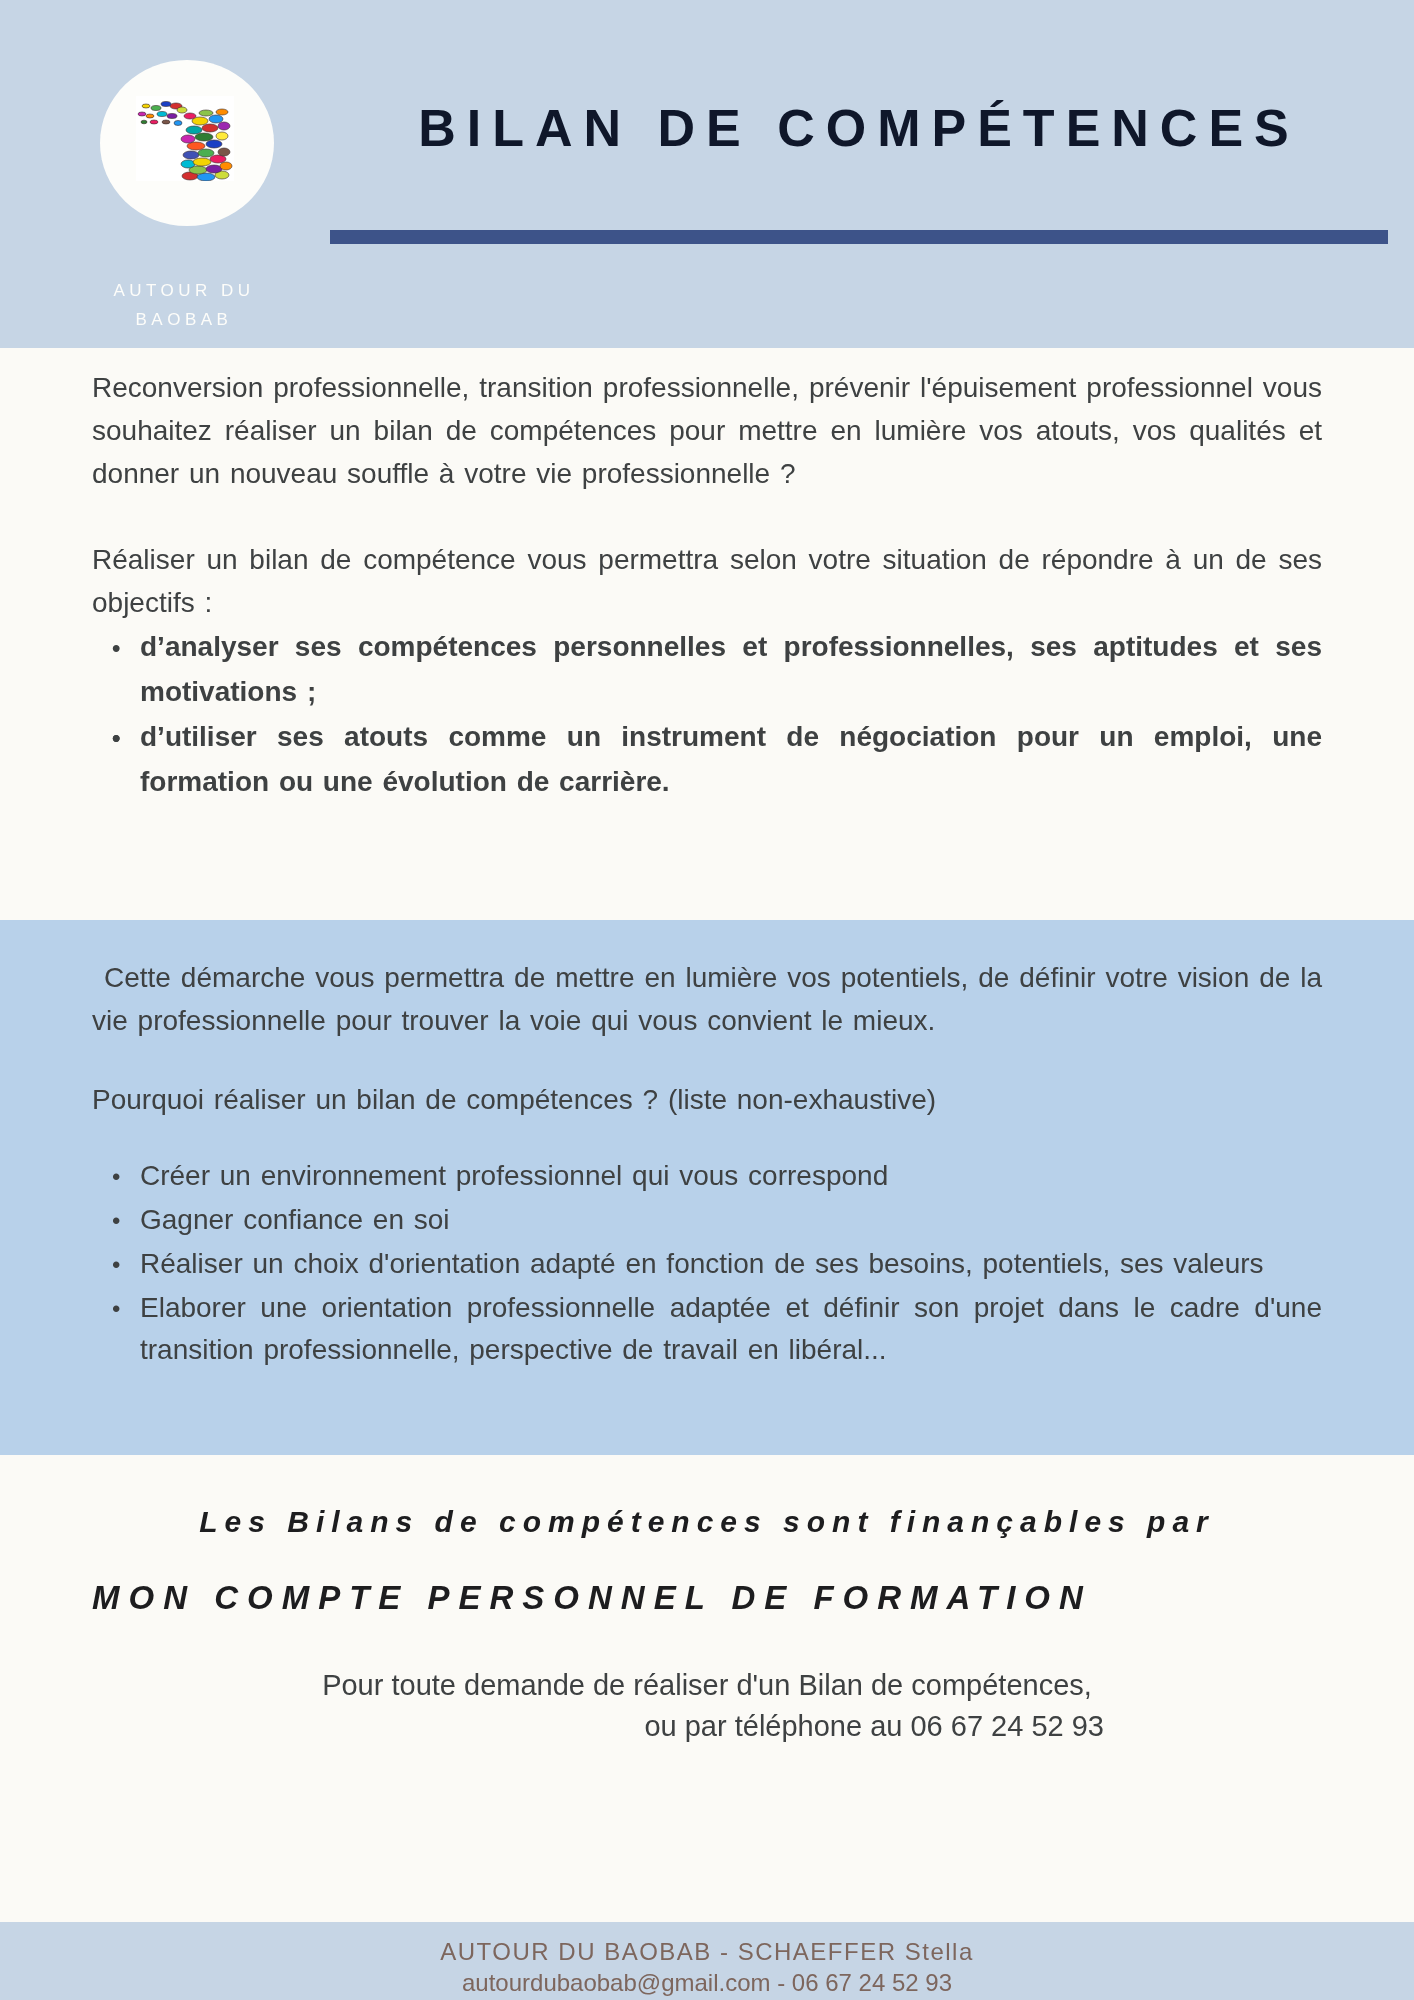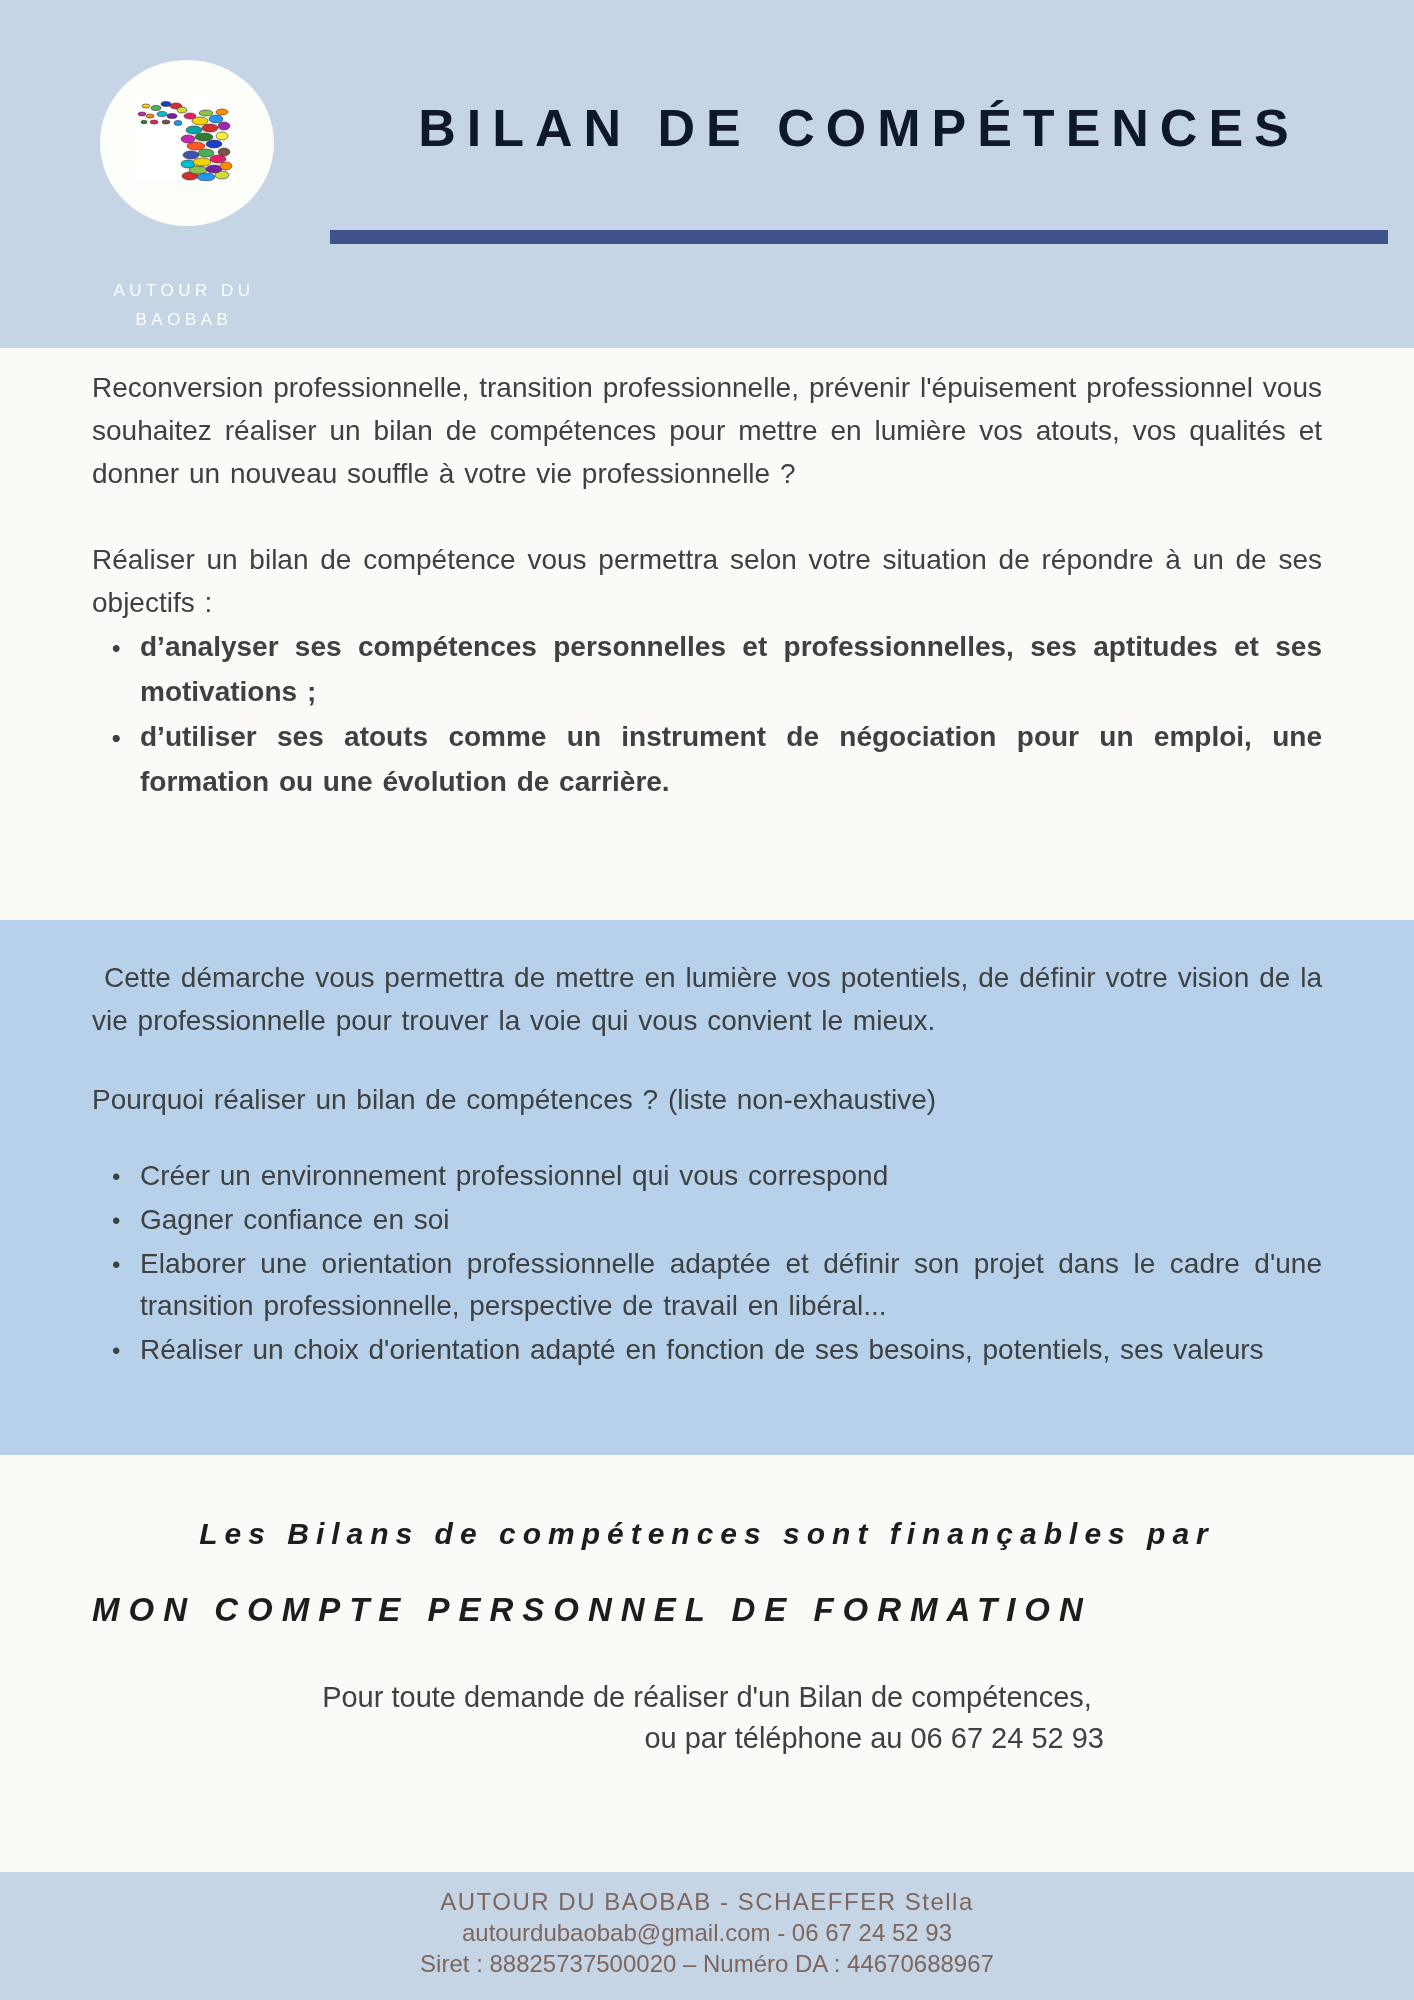--- a/index.html
+++ b/index.html
@@ -22,21 +22,21 @@
   }
   .page-title{
     position:absolute;left:330px;top:98px;width:1058px;
     text-align:center;color:#0f172a;font-weight:700;
     font-size:52px;letter-spacing:11px;line-height:60px;white-space:nowrap;
   }
   .title-underline{
     position:absolute;left:330px;top:230px;width:1058px;height:14px;background:#3d5389;
   }
   
-  .section{padding:12px 92px;}
+  .section{padding:0 92px;}
   p{margin:0;}
   .body-text{font-size:28px;line-height:43px;text-align:justify;color:#3e4142;word-spacing:2px;}
   ul{list-style:none;margin:0;padding:0;}
   li{position:relative;padding-left:48px;font-size:28px;line-height:45px;text-align:justify;word-spacing:2px;}
   li .bullet{position:absolute;left:20px;top:0;}
   li .bullet::before{content:"\2022";font-size:24px;}
   
   .intro{height:572px;padding-top:18px;box-sizing:border-box;}
   .intro .p2{margin-top:43px;}
   .intro li{font-weight:700;}
@@ -136,22 +136,22 @@
       <li><span class="bullet"></span><span>d’utiliser ses atouts comme un instrument de négociation pour un emploi, une formation ou une évolution de carrière.</span></li>
     </ul>
   </div>
 
   <div class="section band">
     <p class="body-text lead">Cette démarche vous permettra de mettre en lumière vos potentiels, de définir votre vision de la vie professionnelle pour trouver la voie qui vous convient le mieux.</p>
     <p class="body-text question">Pourquoi réaliser un bilan de compétences ? (liste non-exhaustive)</p>
     <ul>
       <li><span class="bullet"></span><span>Créer un environnement professionnel qui vous correspond</span></li>
       <li><span class="bullet"></span><span>Gagner confiance en soi</span></li>
+      <li><span class="bullet"></span><span>Réaliser un choix d'orientation adapté en fonction de ses besoins, potentiels, ses valeurs</span></li>
       <li><span class="bullet"></span><span>Elaborer une orientation professionnelle adaptée et définir son projet dans le cadre d'une transition professionnelle, perspective de travail en libéral...</span></li>
-      <li><span class="bullet"></span><span>Réaliser un choix d'orientation adapté en fonction de ses besoins, potentiels, ses valeurs</span></li>
     </ul>
   </div>
 
   <div class="section lower">
     <p class="fin1">Les Bilans de compétences sont finançables par</p>
     <p class="fin2">MON COMPTE PERSONNEL DE FORMATION</p>
     <p class="contact-p1">Pour toute demande de réaliser d'un Bilan de compétences,</p>
     <p class="contact-p3">ou par téléphone au 06 67 24 52 93</p>
   </div>
 

